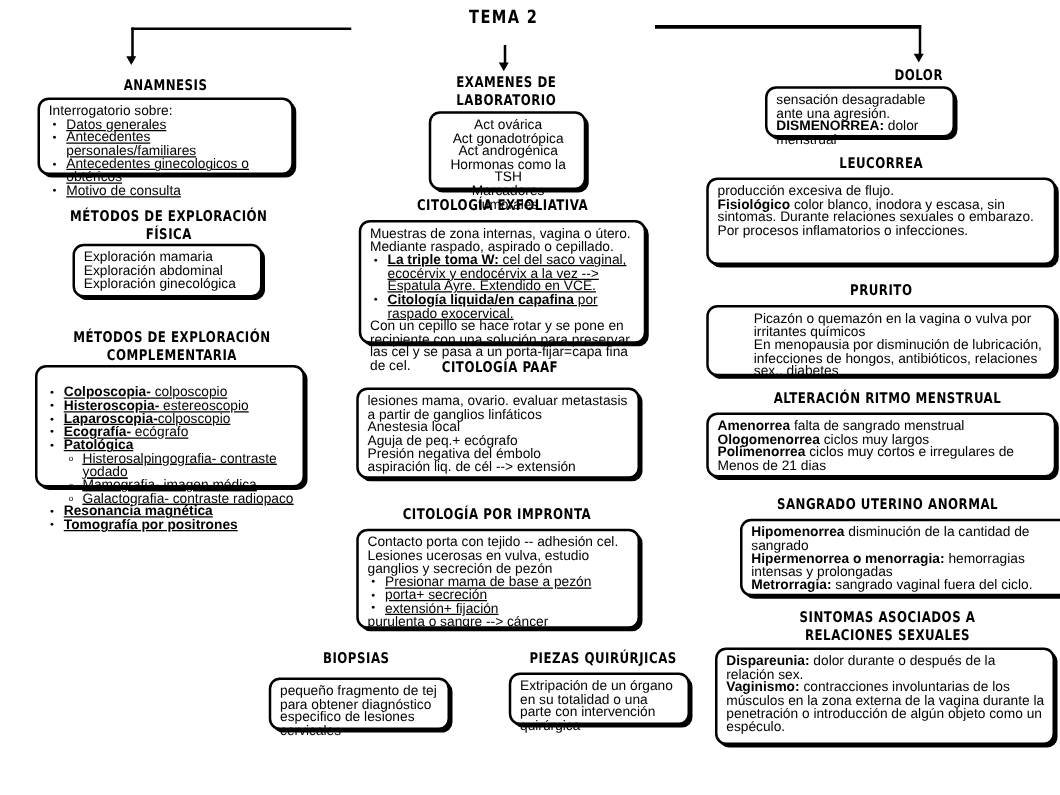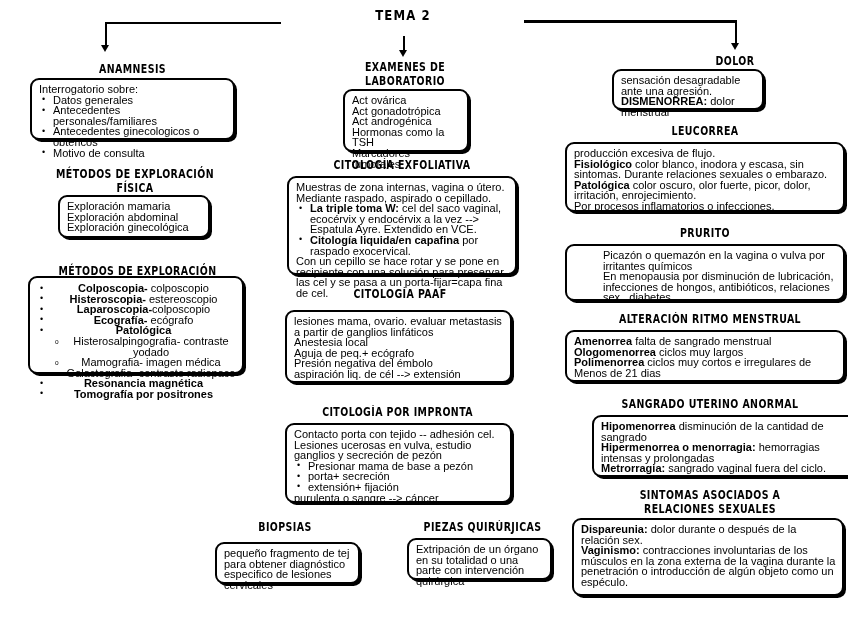--- a/index.html
+++ b/index.html
@@ -45,21 +45,21 @@
     font-size: 11px;
     line-height: 10.6px;
     font-family: "Liberation Sans", sans-serif;
   }
   .box.thick { border-width: 2.2px; }
   .box p { margin: 0; }
   .box ul {
     margin: 0; padding: 0 0 0 12px; list-style: none;
   }
   .box ul > li {
-    position: relative; padding-left: 2px;
+    position: relative; padding-left: 2px; text-decoration: underline;
   }
   .box ul > li::before {
     content: "•"; position: absolute; left: -9px; top: -0.5px;
     font-size: 9px;
   }
   .box ul ul { padding-left: 13px; }
   .box ul ul > li::before {
     content: "o"; font-size: 6.5px; left: -9px; top: 1px;
   }
   .b { font-weight: 700; }
@@ -108,41 +108,41 @@
   <div class="node-title" style="left:35px; top:168px; width:200px;">MÉTODOS DE EXPLORACIÓN
 FÍSICA</div>
   <div class="box thick" style="left:58px; top:195px; width:152px; height:43px;">
     <p>Exploración mamaria</p>
     <p>Exploración abdominal</p>
     <p>Exploración ginecológica</p>
   </div>
 
   <div class="node-title" style="left:30px; top:265px; width:215px;">MÉTODOS DE EXPLORACIÓN
 COMPLEMENTARIA</div>
-  <div class="box thick" style="left:28px; top:276px; width:216px; height:98px; padding-top:5px;text-align:center;">
+  <div class="box thick" style="left:28px; top:292px; width:216px; height:98px; padding-top:15px;">
     <ul>
       <li><span class="b">Colposcopia-</span><span> colposcopio</span></li>
       <li><span class="b">Histeroscopia-</span><span> estereoscopio</span></li>
       <li><span class="b">Laparoscopia-</span><span>colposcopio</span></li>
       <li><span class="b">Ecografía-</span><span> ecógrafo</span></li>
       <li><span class="b">Patológica</span>
         <ul>
           <li>Histerosalpingografia- contraste yodado</li>
           <li>Mamografia- imagen médica</li>
           <li>Galactografia- contraste radiopaco</li>
         </ul>
       </li>
       <li><span class="b">Resonancia magnética</span></li>
       <li><span class="b">Tomografía por positrones</span></li>
     </ul>
   </div>
 
   <div class="node-title" style="left:330px; top:61px; width:150px;">EXAMENES DE
 LABORATORIO</div>
-  <div class="box thick" style="left:343px; top:89px; width:126px; height:63px;">
+  <div class="box thick" style="left:343px; top:89px; width:126px; height:63px;text-align:center;">
     <p>Act ovárica</p>
     <p>Act gonadotrópica</p>
     <p>Act androgénica</p>
     <p>Hormonas como la TSH</p>
     <p>Marcadores tumorales</p>
   </div>
 
   <div class="node-title" style="left:287px; top:159px; width:230px;">CITOLOGÍA EXFOLIATIVA</div>
   <div class="box thick" style="left:287px; top:176px; width:230px; height:99px;">
     <p>Muestras de zona internas, vagina o útero.</p>
@@ -188,21 +188,20 @@
   <div class="node-title" style="left:645px; top:55px; width:180px;">DOLOR</div>
   <div class="box thick" style="left:612px; top:69px; width:152px; height:41px;">
     <p>sensación desagradable ante una agresión.</p>
     <p><span class="b">DISMENORREA:</span><span> dolor menstrual</span></p>
   </div>
 
   <div class="node-title" style="left:625px; top:125px; width:160px;">LEUCORREA</div>
   <div class="box thick" style="left:565px; top:142px; width:280px; height:70px;">
     <p>producción excesiva de flujo.</p>
     <p><span class="b">Fisiológico</span><span> color blanco, inodora y escasa, sin sintomas. Durante relaciones sexuales o embarazo.</span></p>
-    <p><span class="b">Patológica</span><span> color oscuro, olor fuerte, picor, dolor, irritación, enrojecimiento.</span></p>
     <p>Por procesos inflamatorios o infecciones.</p>
   </div>
 
   <div class="node-title" style="left:630px; top:227px; width:150px;">PRURITO</div>
   <div class="box thick" style="left:565px; top:244px; width:280px; height:57px;padding-left:36px;">
     <p>Picazón o quemazón en la vagina o vulva por irritantes químicos</p>
     <p>En menopausia por disminución de lubricación, infecciones de hongos, antibióticos, relaciones sex., diabetes</p>
   </div>
 
   <div class="node-title" style="left:595px; top:313px; width:230px;">ALTERACIÓN RITMO MENSTRUAL</div>

